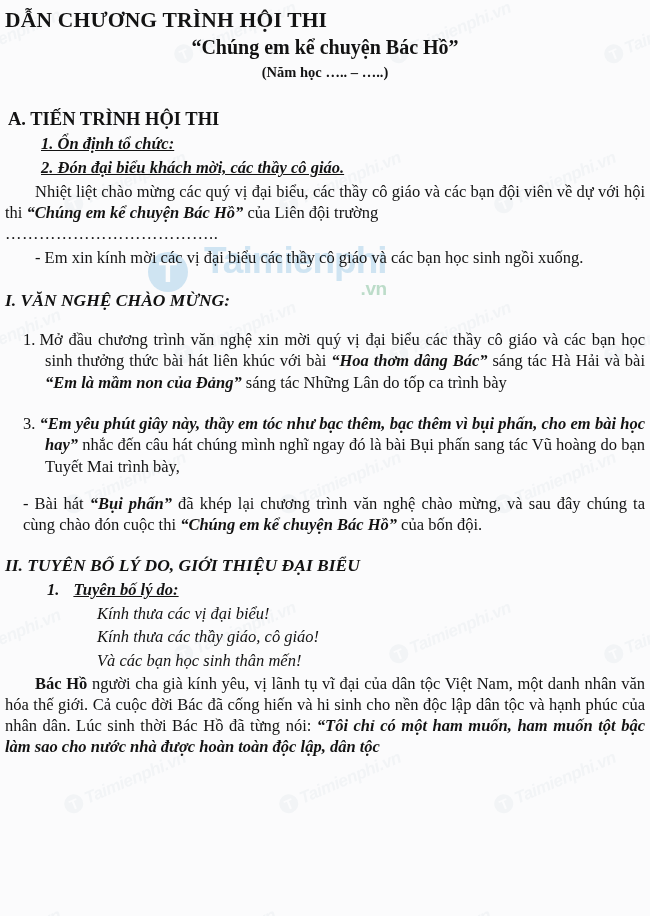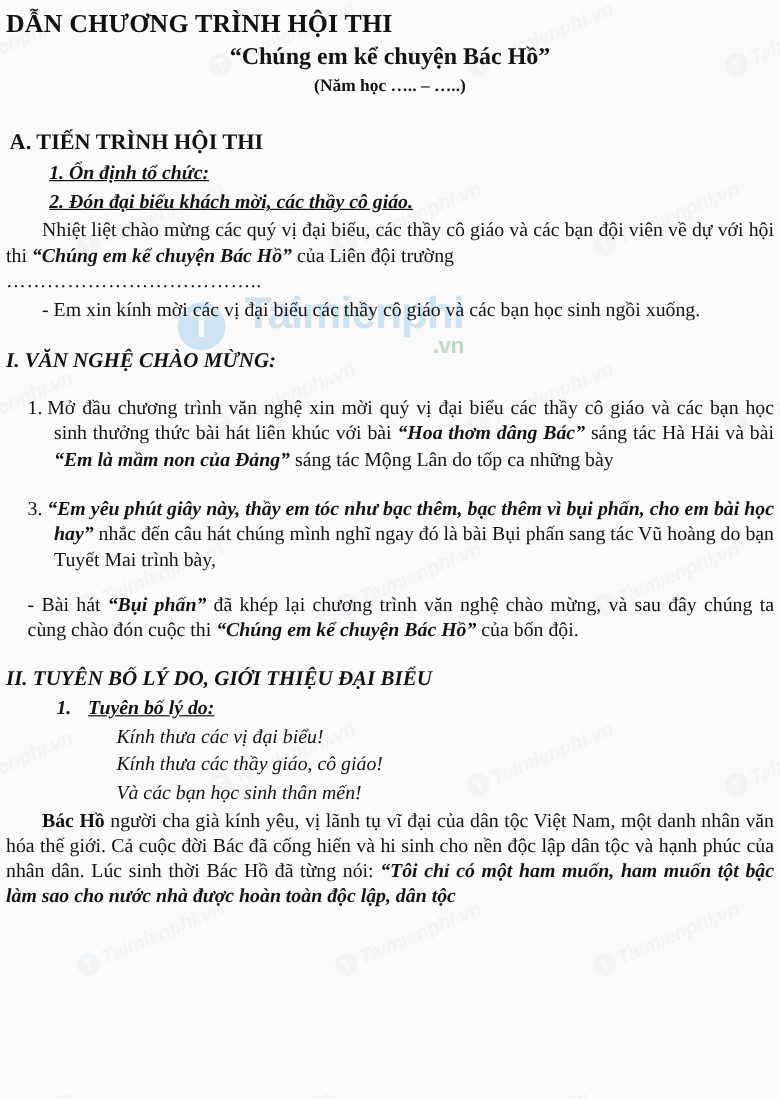--- a/index.html
+++ b/index.html
@@ -384,21 +384,21 @@
   <p class="dotline">………………………………..</p>
 
   <ul class="dashlist">
     <li>- Em xin kính mời các vị đại biểu các thầy cô giáo và các bạn học sinh ngồi xuống.</li>
   </ul>
 
   <div class="sec-h">I. VĂN NGHỆ CHÀO MỪNG:</div>
 
 
   <ol class="prog">
-    <li><span class="num">1.</span><span>Mở đầu chương trình văn nghệ xin mời quý vị đại biểu các thầy cô giáo và các bạn học sinh thưởng thức bài hát liên khúc với bài </span><span class="bi">“Hoa thơm dâng Bác”</span><span> sáng tác Hà Hải và bài </span><span class="bi">“Em là mầm non của Đảng”</span><span> sáng tác Mộng Lân do tốp ca những bày</span></li>
+    <li><span class="num">1.</span><span>Mở đầu chương trình văn nghệ xin mời quý vị đại biểu các thầy cô giáo và các bạn học sinh thưởng thức bài hát liên khúc với bài </span><span class="bi">“Hoa thơm dâng Bác”</span><span> sáng tác Hà Hải và bài </span><span class="bi">“Em là mầm non của Đảng”</span><span> sáng tác Những Lân do tốp ca trình bày</span></li>
 
 
     <li class="no-gap"><span class="num">3.</span><span class="bi">“Em yêu phút giây này, thầy em tóc như bạc thêm, bạc thêm vì bụi phấn, cho em bài học hay”</span><span> nhắc đến câu hát chúng mình nghĩ ngay đó là bài Bụi phấn sang tác Vũ hoàng do bạn Tuyết Mai trình bày,</span></li>
   </ol>
 
   <p class="cont"><span>- Bài hát </span><span class="bi">“Bụi phấn”</span><span> đã khép lại chương trình văn nghệ chào mừng, và sau đây chúng ta cùng chào đón cuộc thi </span><span class="bi">“Chúng em kể chuyện Bác Hồ”</span><span> của bốn đội.</span></p>
 
   <div class="sec-h tight">II. TUYÊN BỐ LÝ DO, GIỚI THIỆU ĐẠI BIỂU</div>
 
   <div class="sub-roman"><span class="rn">1.</span><u>Tuyên bố lý do:</u></div>

